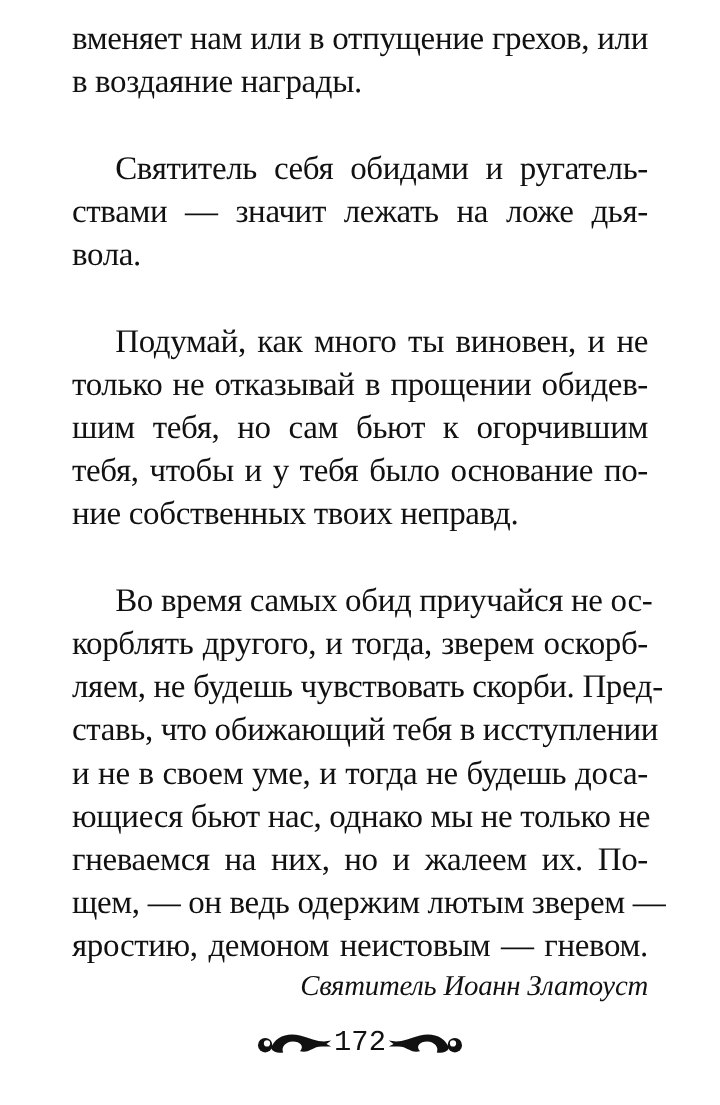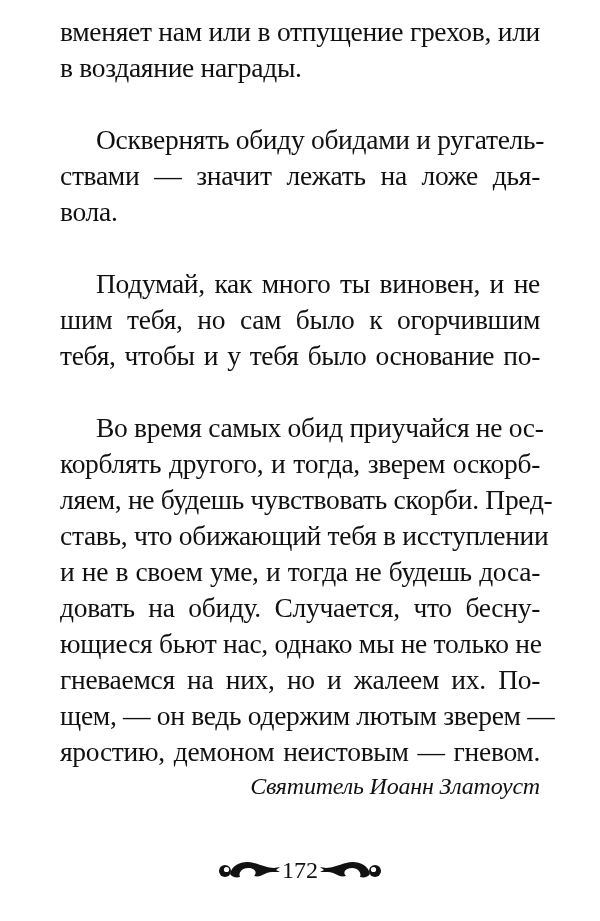--- a/index.html
+++ b/index.html
@@ -18,57 +18,58 @@
   }
   .line.last { text-align-last: left; }
   .line.indent { padding-left: 36px; }
   .gap { height: 36px; }
   .attr {
     font-style: italic; font-size: 24px; line-height: 32px;
     text-align: right; margin-top: 0px; letter-spacing: -0.2px;
   }
   .folio {
     position: absolute; left: 0; width: 600px; top: 850px; height: 40px;
-    display: flex; justify-content: center; align-items: center; gap: 0;
+    display: flex; justify-content: center; align-items: center; gap: 0; font-family: Liberation Mono, monospace;
   }
   .folio .num { font-size: 24px; line-height: 30px; }
   .orn { width: 64px; height: 28px; display: block; }
 </style>
 </head>
 <body>
 
 <div class="page">
 
   <div>
     <div class="line">вменяет нам или в отпущение грехов, или</div>
     <div class="line last">в воздаяние награды.</div>
   </div>
   <div class="gap"></div>
 
   <div>
-    <div class="line indent">Осквернять обиду обидами и ругатель-</div>
+    <div class="line indent">Святитель себя обидами и ругатель-</div>
     <div class="line">ствами — значит лежать на ложе дья-</div>
     <div class="line last">вола.</div>
   </div>
   <div class="gap"></div>
 
   <div>
     <div class="line indent">Подумай, как много ты виновен, и не</div>
-    <div class="line">шим тебя, но сам было к огорчившим</div>
+    <div class="line">только не отказывай в прощении обидев-</div>
+    <div class="line">шим тебя, но сам бьют к огорчившим</div>
     <div class="line">тебя, чтобы и у тебя было основание по-</div>
+    <div class="line last">ние собственных твоих неправд.</div>
   </div>
   <div class="gap"></div>
 
   <div>
     <div class="line indent">Во время самых обид приучайся не ос-</div>
     <div class="line">корблять другого, и тогда, зверем оскорб-</div>
     <div class="line">ляем, не будешь чувствовать скорби. Пред-</div>
     <div class="line">ставь, что обижающий тебя в исступлении</div>
     <div class="line">и не в своем уме, и тогда не будешь доса-</div>
-    <div class="line">довать на обиду. Случается, что бесну-</div>
     <div class="line">ющиеся бьют нас, однако мы не только не</div>
     <div class="line">гневаемся на них, но и жалеем их. По-</div>
     <div class="line">щем, — он ведь одержим лютым зверем —</div>
     <div class="line">яростию, демоном неистовым — гневом.</div>
   </div>
 
   <div class="attr">Святитель Иоанн Златоуст</div>
 </div>
 
 <div class="folio">

